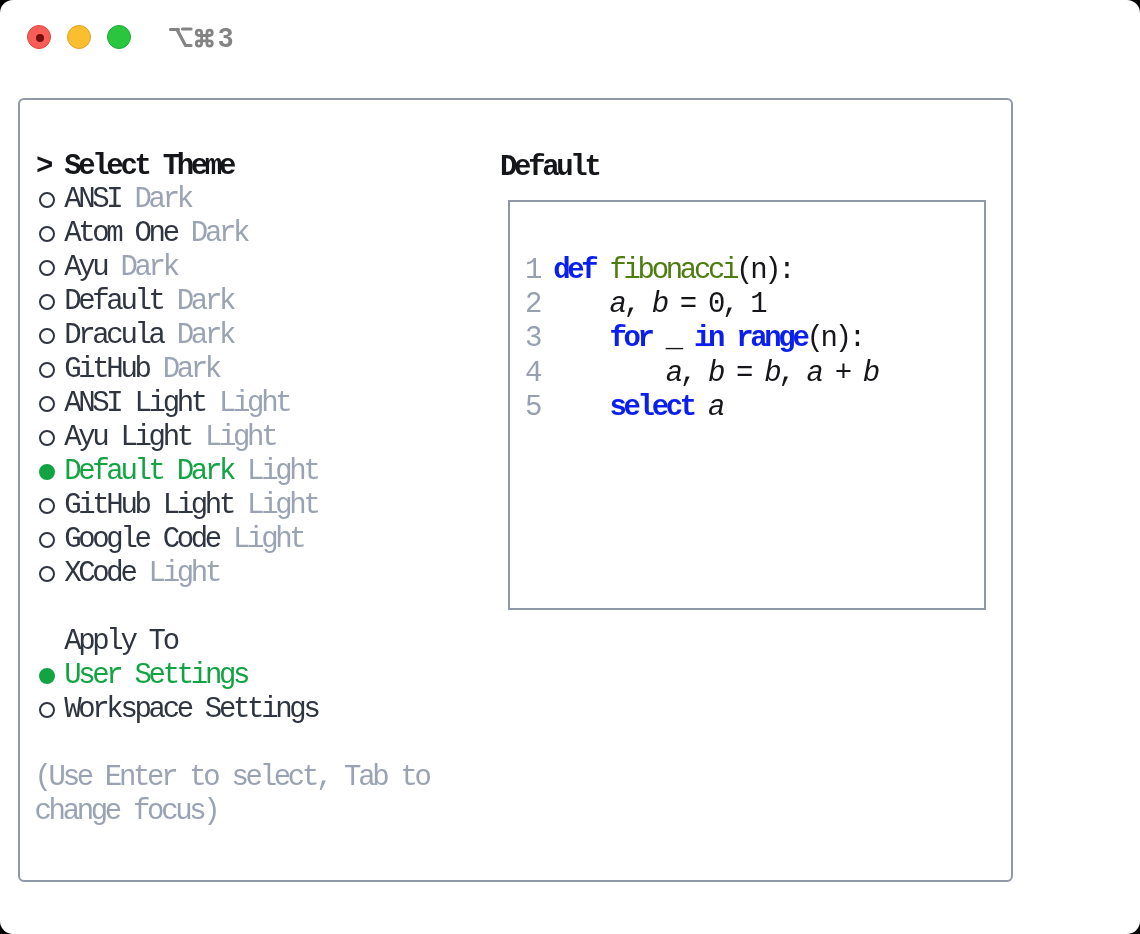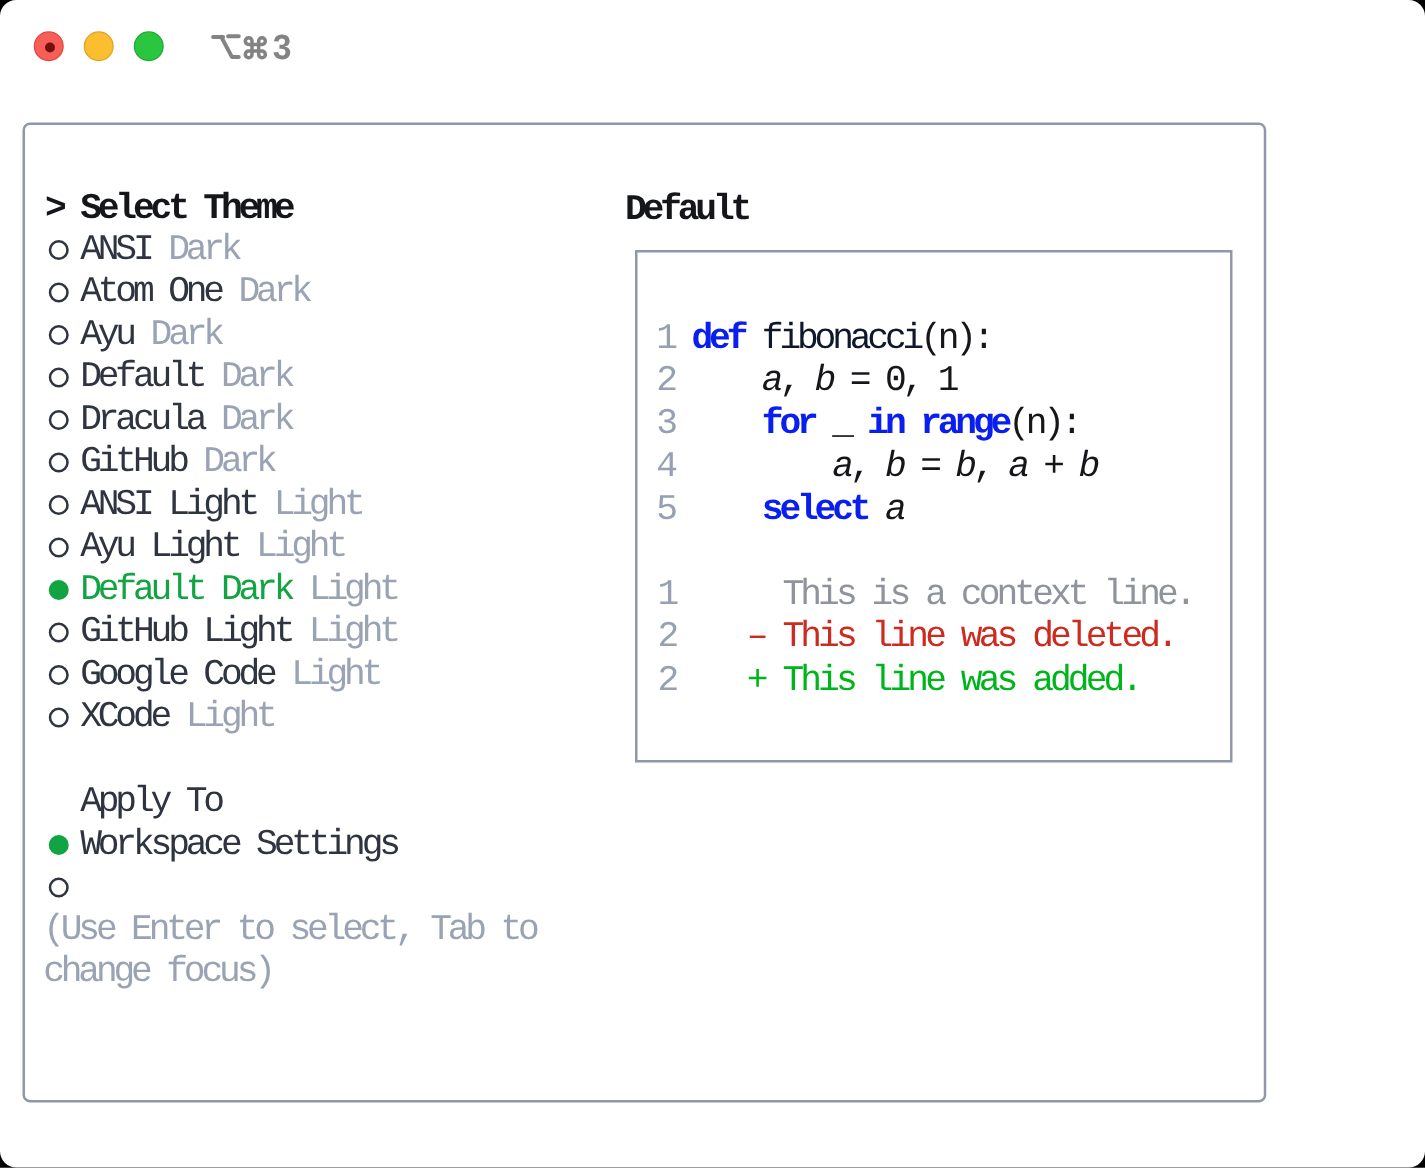--- a/index.html
+++ b/index.html
@@ -12,21 +12,21 @@
   pre{position:absolute;margin:0;font-family:"Liberation Mono",monospace;font-size:29px;line-height:34px;letter-spacing:-3.33px;color:#2e3440;}
   .b{font-weight:bold;color:#14161a;}
   .gy{color:#99a3b3;}
   .gn{color:#12a443;}
   .mainbox{position:absolute;left:18px;top:97.5px;width:995px;height:784px;box-sizing:border-box;border:2.3px solid #8e98a8;border-radius:6px;}
   .prevbox{position:absolute;left:507.8px;top:199.9px;width:478.4px;height:409.9px;box-sizing:border-box;border:2.2px solid #8e98a8;}
   .circ{position:absolute;width:16px;height:16px;border-radius:50%;box-sizing:border-box;border:2.2px solid #2e3440;}
   .circ.fill{background:#12a443;border-color:#12a443;}
   .num{color:#96a0b0;}
   .kw{color:#0a1fee;font-weight:bold;}
-  .fn{color:#0f172a;}
+  .fn{color:#4d7c0f;}
   .cd{color:#16161a;}
   .it{font-style:italic;}
   .ctx{color:#8e939c;}
   .del{color:#cc2b20;}
   .add{color:#00b51b;}
 </style>
 </head>
 <body>
 <div class="win">
   <div class="dot red">
@@ -51,20 +51,21 @@
   Dracula <span class="gy">Dark</span>
   GitHub <span class="gy">Dark</span>
   ANSI Light <span class="gy">Light</span>
   Ayu Light <span class="gy">Light</span>
   <span class="gn">Default Dark</span> <span class="gy">Light</span>
   GitHub Light <span class="gy">Light</span>
   Google Code <span class="gy">Light</span>
   XCode <span class="gy">Light</span>
 
   Apply To
+  <span class="gn">User Settings</span>
   Workspace Settings
 
 <span class="gy" style="position:relative;left:-1.5px;">(Use Enter to select, Tab to
 change focus)</span></pre>
 
   <div class="circ" style="left:39px;top:192px;"></div>
   <div class="circ" style="left:39px;top:226px;"></div>
   <div class="circ" style="left:39px;top:260px;"></div>
   <div class="circ" style="left:39px;top:294px;"></div>
   <div class="circ" style="left:39px;top:328px;"></div>
@@ -80,16 +81,13 @@
 
   <pre style="left:500px;top:150.5px;"><span class="b">Default</span></pre>
   <div class="prevbox"></div>
 
   <pre class="cd" style="left:525px;top:254px;line-height:34.2px;"><span class="num">1</span> <span class="kw">def</span> <span class="fn">fibonacci</span>(n):
 <span class="num">2</span>     <span class="it">a</span>, <span class="it">b</span> = 0, 1
 <span class="num">3</span>     <span class="kw">for</span> _ <span class="kw">in</span> <span class="kw">range</span>(n):
 <span class="num">4</span>         <span class="it">a</span>, <span class="it">b</span> = <span class="it">b</span>, <span class="it">a</span> + <span class="it">b</span>
 <span class="num">5</span>     <span class="kw">select</span> <span class="it">a</span></pre>
 
-  <pre class="cd" style="left:526px;top:459.2px;line-height:34.2px;letter-spacing:-3.13px;"><span class="num">1</span>      <span class="ctx">This is a context line.</span>
-<span class="num">2</span>    <span class="del">– This line was deleted.</span>
-<span class="num">2</span>    <span class="add">+ This line was added.</span></pre>
 </div>
 
 </body></html>

